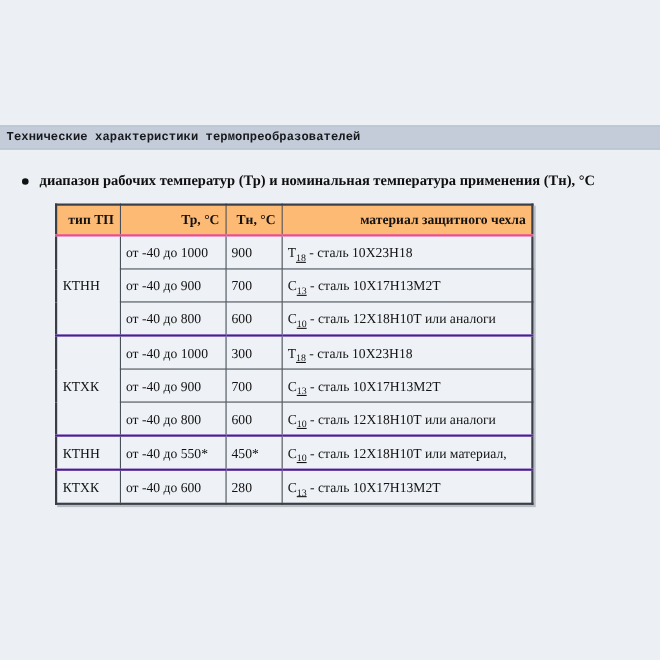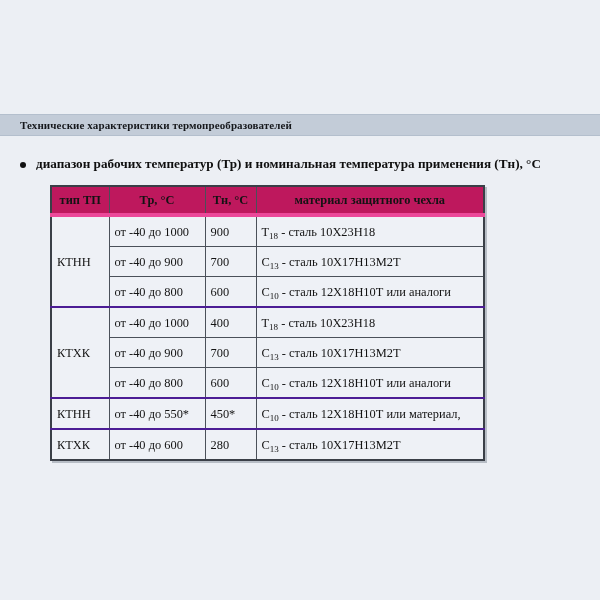--- a/index.html
+++ b/index.html
@@ -26,26 +26,26 @@
   .title-band {
     height: 22px;
     background: #c3ccd8;
     border-top: 1px solid #b4bfcd;
     border-bottom: 1px solid #b4bfcd;
     display: flex;
     align-items: center;
     box-sizing: border-box;
   }
   .title-band .title-text {
-    font-family: Liberation Serif, serif;
+    font-family: Liberation Mono, monospace;
     font-weight: bold;
     font-size: 11px;
     letter-spacing: 0.1px;
     color: #16181c;
-    padding-left: 20px;
+    padding-left: 6px;
     white-space: nowrap;
   }
 
   
   .bullet-row {
     margin-top: 20px;
     padding-left: 20px;
     display: flex;
     align-items: flex-start;
   }
@@ -89,44 +89,45 @@
   table.spec td {
     border: 1px solid #4a5059;
     padding: 0 5px;
     font-size: 12.4px;
     line-height: 14px;
     color: #131313;
     vertical-align: middle;
     background: #eef1f6;
   }
   table.spec thead th {
-    background: #be185d;
+    background: #fdba74;
     font-weight: bold;
     height: 26px;
-    text-align: center;
-    border-bottom: 4px solid #ec4899;
+    text-align: right;
+    border-bottom: 2px solid #ec4899;
   }
   table.spec tbody td {
     height: 29px;
   }
   td.type-cell {
     text-align: left;
     background: #eef1f6;
     font-size: 12.6px;
   }
   tr.group-start td {
     border-top: 2px solid #4c1d95;
   }
   td.range-cell { white-space: nowrap; }
   td.tn-cell { white-space: nowrap; }
   td.mat-cell { white-space: nowrap; }
   sub {
     font-size: 9px;
     vertical-align: sub;
     line-height: 0;
+    text-decoration: underline;
   }
 </style>
 </head>
 <body style="background: rgb(236, 239, 244);">
 
 <div class="top-spacer"></div>
 
 <div class="title-band" style="background: rgb(195, 204, 216);">
   <span class="title-text">Технические характеристики термопреобразователей</span>
 </div>
@@ -165,21 +166,21 @@
           <td class="mat-cell"><span>С</span><sub>13</sub><span> - сталь 10Х17Н13М2Т</span></td>
         </tr>
         <tr>
           <td class="range-cell">от -40 до 800</td>
           <td class="tn-cell">600</td>
           <td class="mat-cell"><span>С</span><sub>10</sub><span> - сталь 12Х18Н10Т или аналоги</span></td>
         </tr>
         <tr class="group-start">
           <td class="type-cell" rowspan="3">КТХК</td>
           <td class="range-cell">от -40 до 1000</td>
-          <td class="tn-cell">400</td>
+          <td class="tn-cell">300</td>
           <td class="mat-cell"><span>Т</span><sub>18</sub><span> - сталь 10Х23Н18</span></td>
         </tr>
         <tr>
           <td class="range-cell">от -40 до 900</td>
           <td class="tn-cell">700</td>
           <td class="mat-cell"><span>С</span><sub>13</sub><span> - сталь 10Х17Н13М2Т</span></td>
         </tr>
         <tr>
           <td class="range-cell">от -40 до 800</td>
           <td class="tn-cell">600</td>

